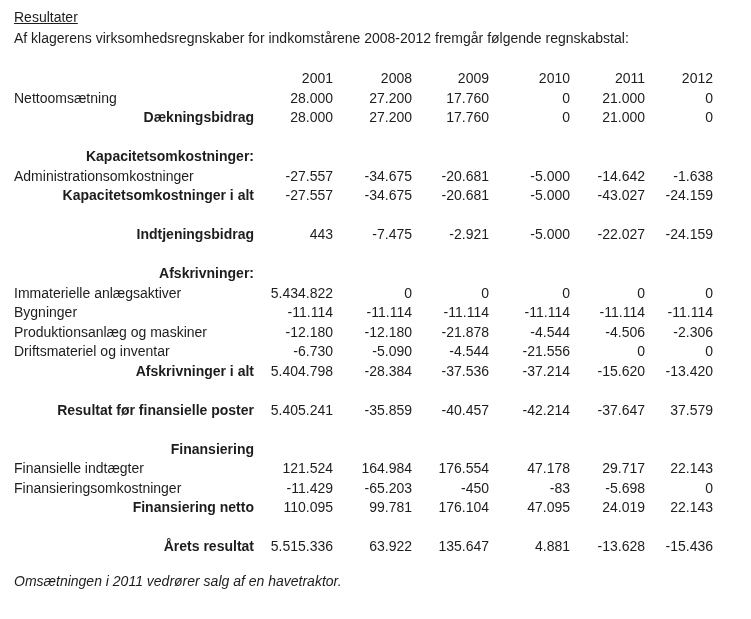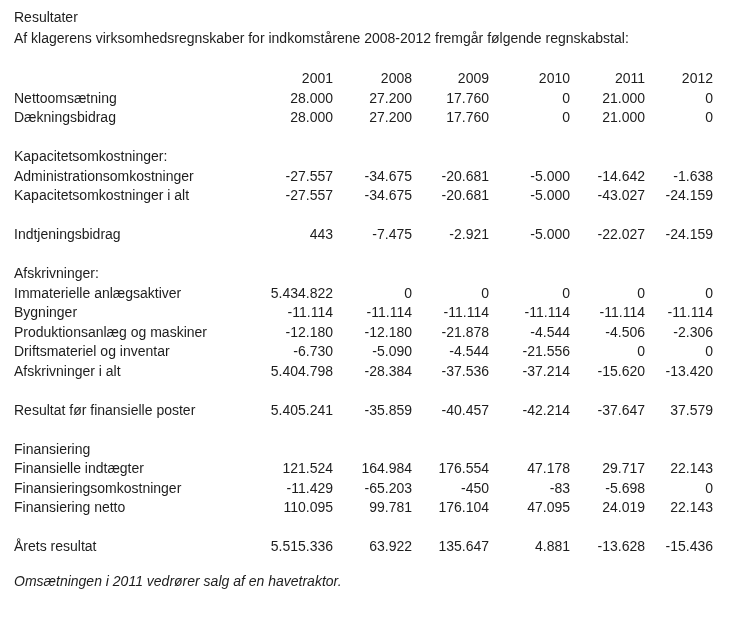--- a/index.html
+++ b/index.html
@@ -9,20 +9,21 @@
     height: 619px;
     font-family: "Liberation Sans", sans-serif;
     color: #1d1d1d;
     font-size: 14px;
     overflow: hidden;
   }
   .page { padding: 8px 14px 0 14px; }
   .title {
     font-size: 14px;
     font-weight: normal;
+    text-decoration: underline;
     line-height: 19px;
     margin-bottom: 2px;
   }
   .intro { line-height: 19px; }
   table.fin {
     border-collapse: collapse;
     table-layout: fixed;
     width: 699px;
     margin-top: 21px;
   }
@@ -31,21 +32,21 @@
     font-size: 14px;
     line-height: 19.5px;
     height: 19.5px;
     padding: 0;
     text-align: right;
     white-space: nowrap;
     overflow: hidden;
     vertical-align: middle;
   }
   table.fin th:first-child, table.fin td:first-child { text-align: left; }
-  tr.bold td:first-child { font-weight: normal; }
+  tr.bold td:first-child { font-weight: bold; text-align: right; }
   tr.spacer td { height: 19.5px; }
   .footnote { margin-top: 15px; line-height: 19px; font-style: italic; }
 </style>
 </head>
 <body>
 
 <div class="page">
 
   <div class="title">Resultater</div>
   <div class="intro">Af klagerens virksomhedsregnskaber for indkomstårene 2008-2012 fremgår følgende regnskabstal:</div>

